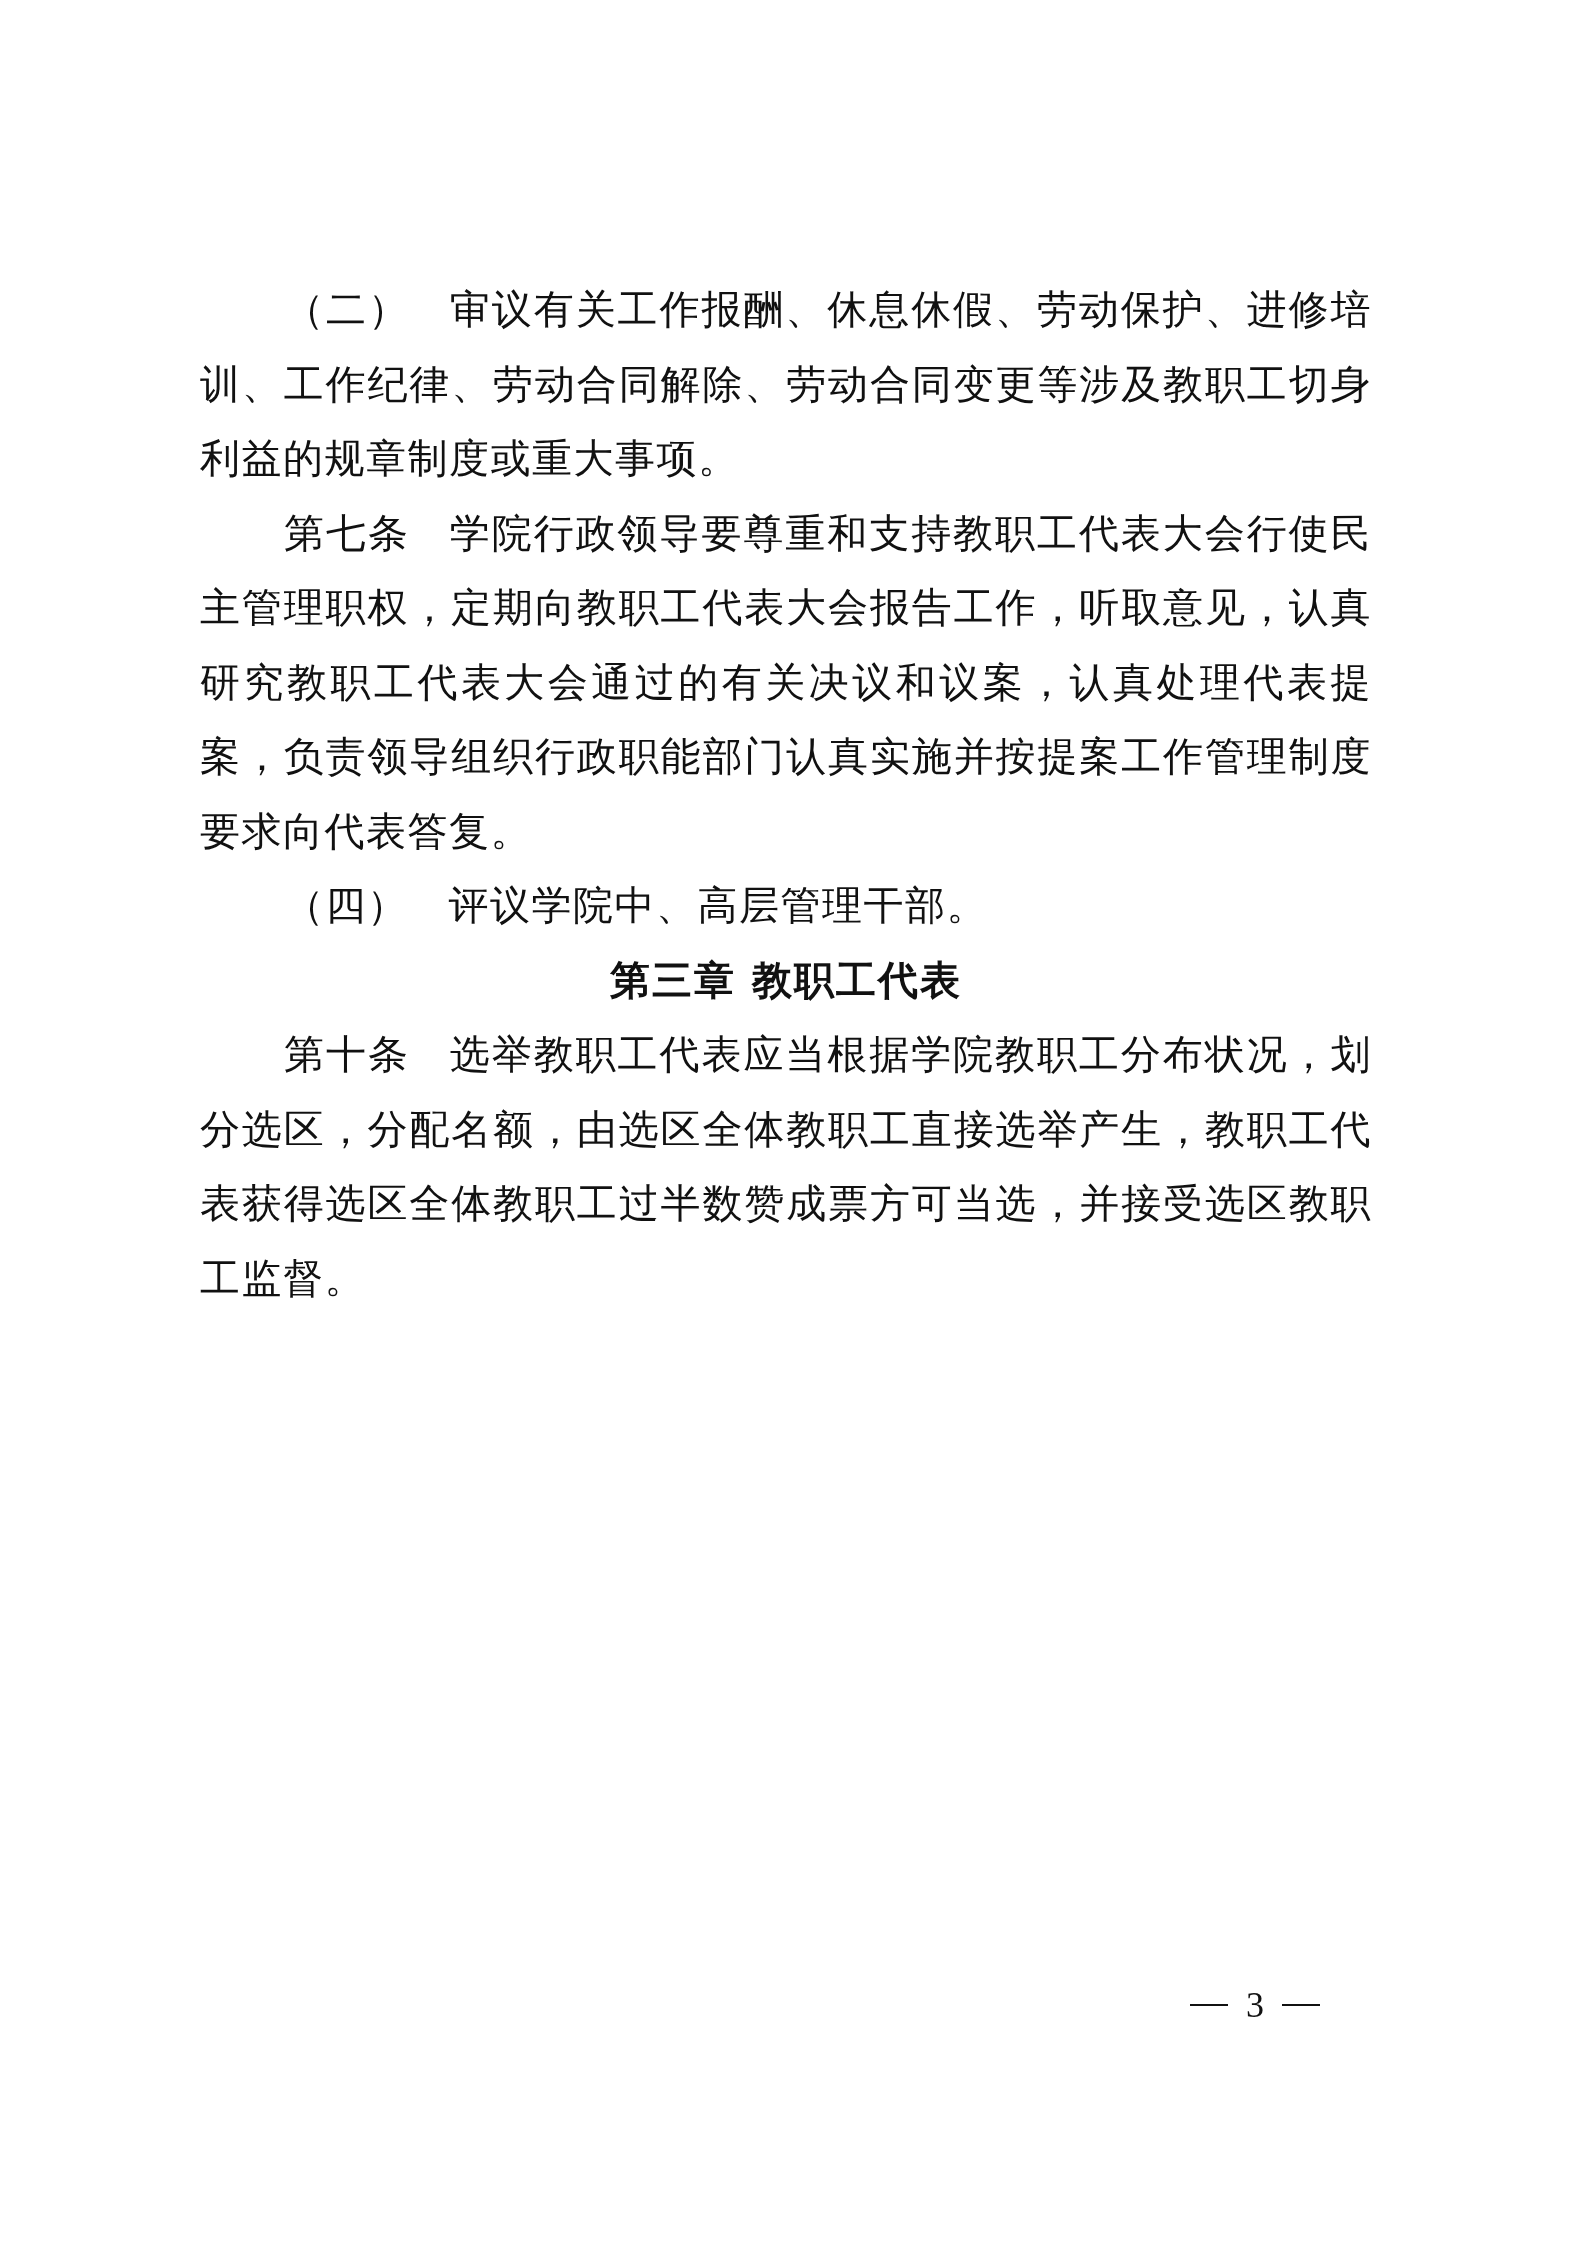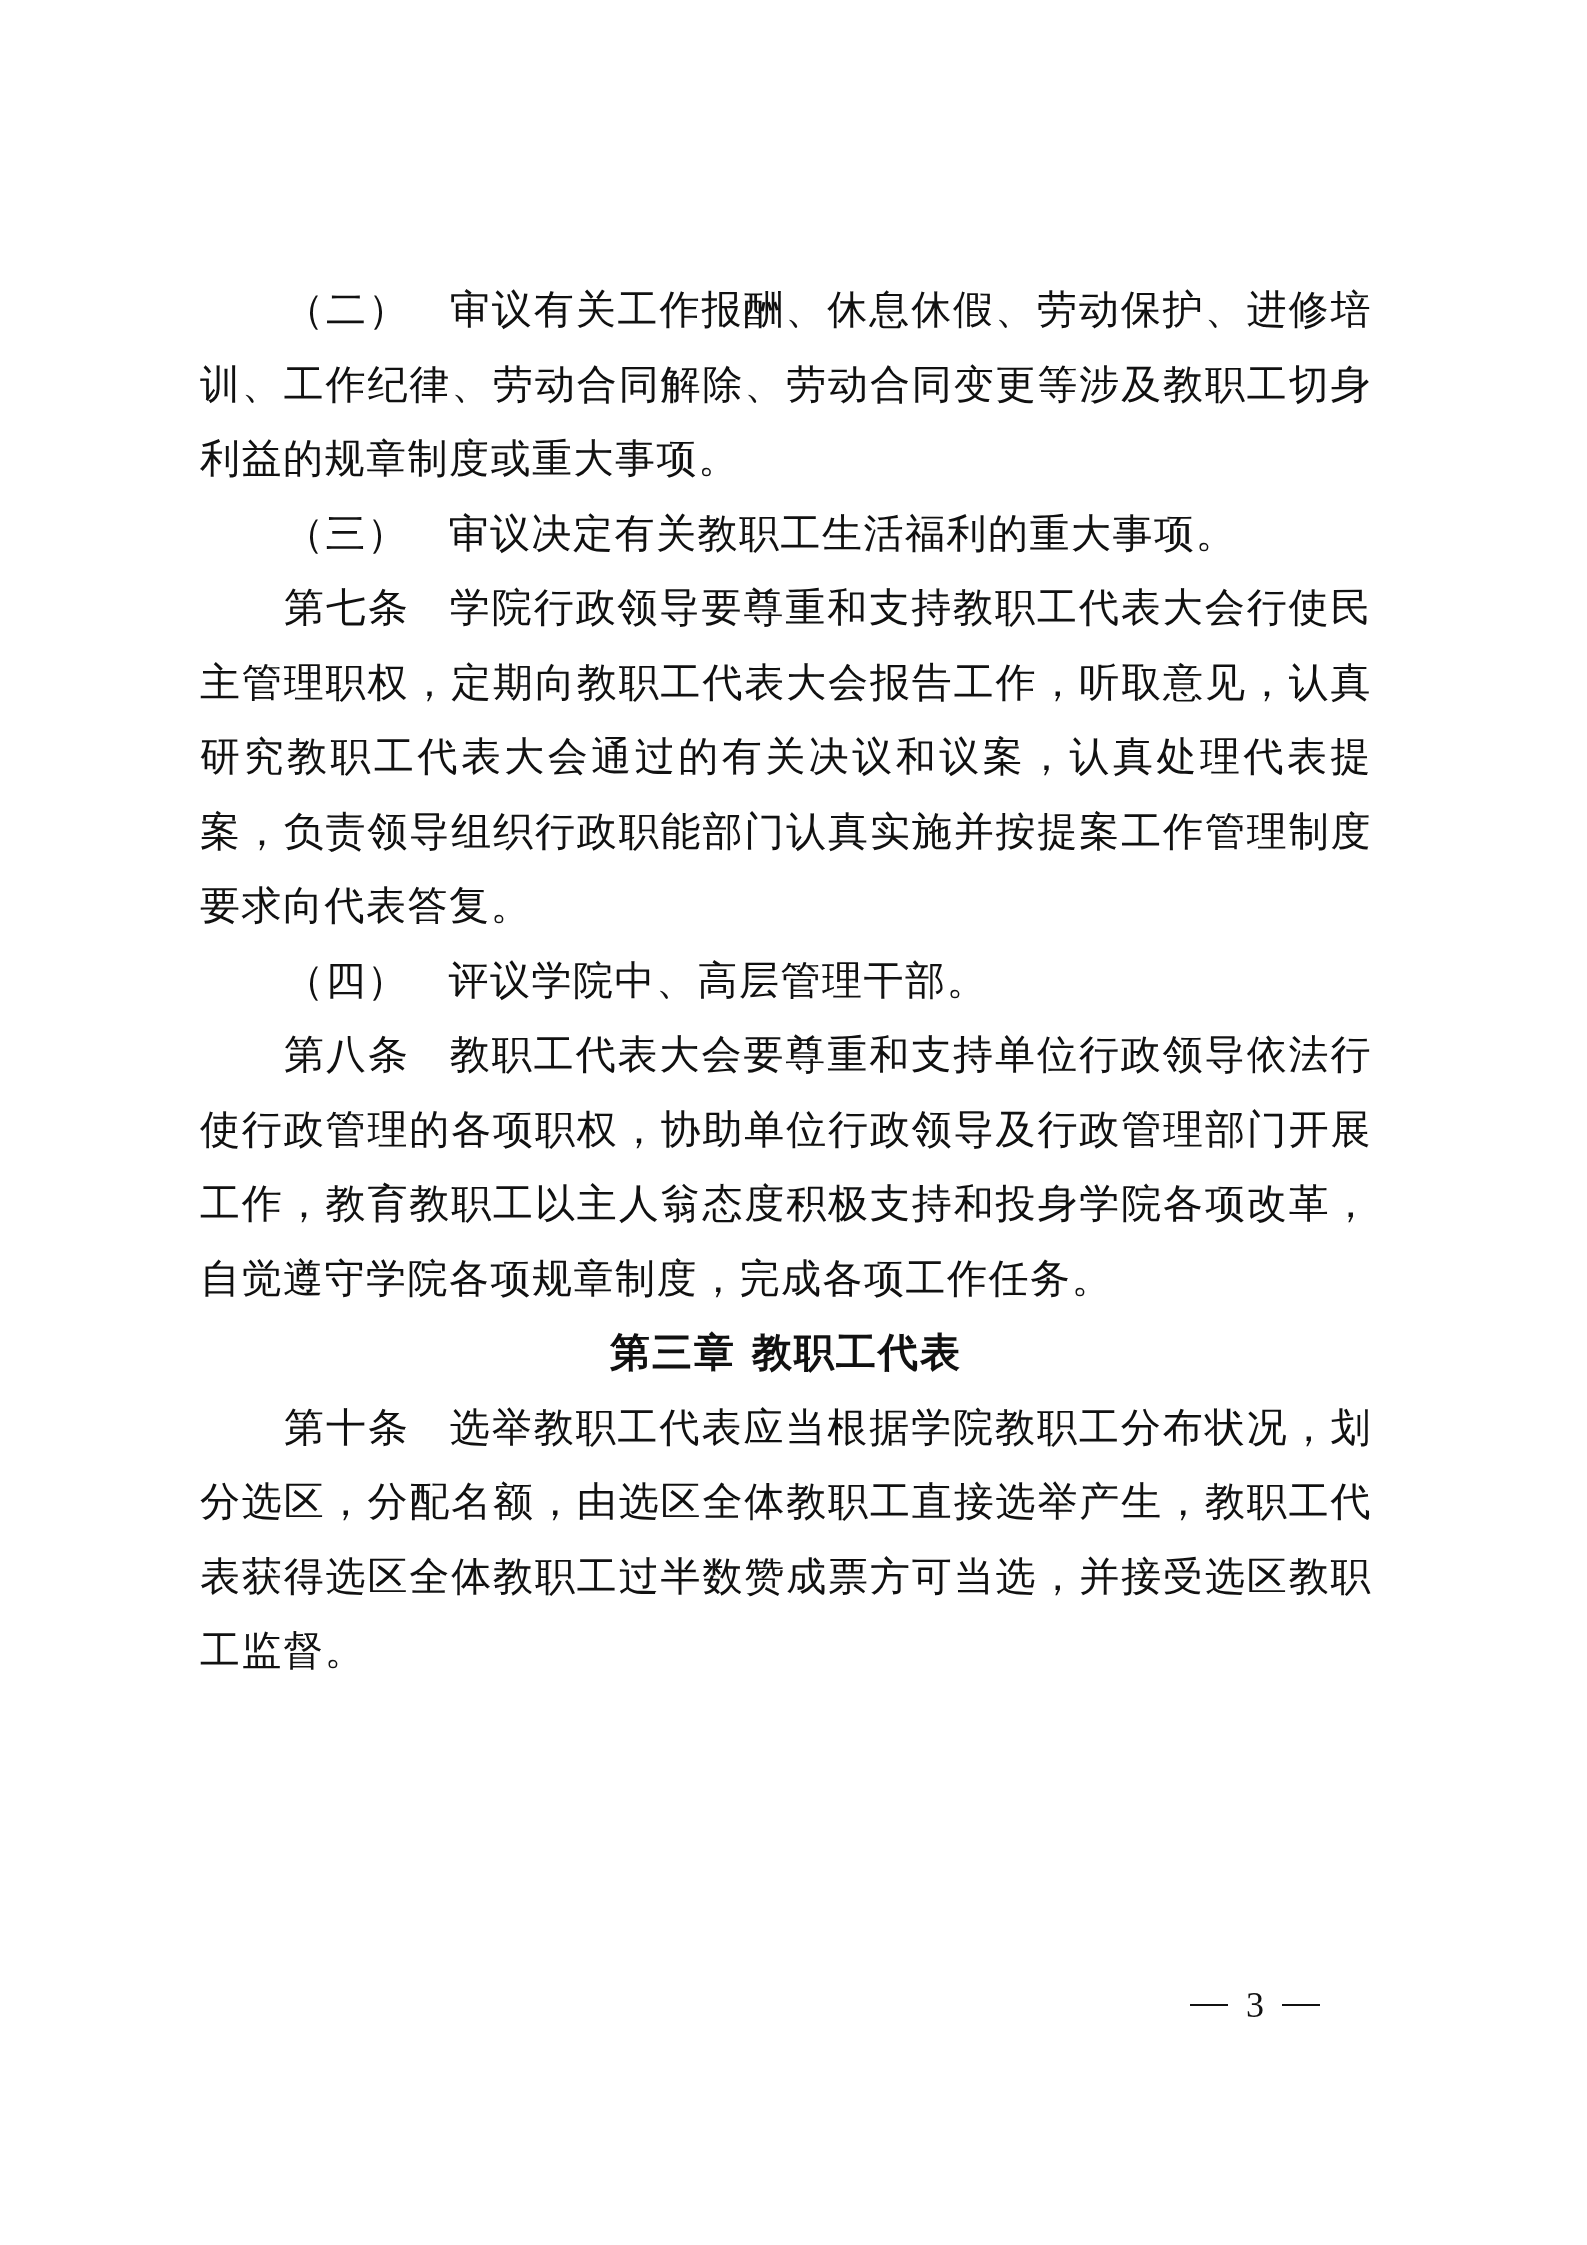--- a/index.html
+++ b/index.html
@@ -67,27 +67,25 @@
       background: #111111;
     }
   </style>
 </head>
 <body>
 
 <div class="page">
 
   <p class="para indent"><span class="art-label">（二）</span><span>审议有关工作报酬、休息休假、劳动保护、进修培训、工作纪律、劳动合同解除、劳动合同变更等涉及教职工切身利益的规章制度或重大事项。</span></p>
 
-  <p class="para indent"><span class="art-label">（三）</span><span>审议决定有关教职工生活福利的重大事项。</span></p>
 
   <p class="para indent"><span class="art-label">第七条</span><span>学院行政领导要尊重和支持教职工代表大会行使民主管理职权，定期向教职工代表大会报告工作，听取意见，认真研究教职工代表大会通过的有关决议和议案，认真处理代表提案，负责领导组织行政职能部门认真实施并按提案工作管理制度要求向代表答复。</span></p>
 
   <p class="para indent"><span class="art-label">（四）</span><span>评议学院中、高层管理干部。</span></p>
 
-  <p class="para indent"><span class="art-label">第八条</span><span>教职工代表大会要尊重和支持单位行政领导依法行使行政管理的各项职权，协助单位行政领导及行政管理部门开展工作，教育教职工以主人翁态度积极支持和投身学院各项改革，自觉遵守学院各项规章制度，完成各项工作任务。</span></p>
 
   <h2 class="chapter"><span class="ch-num">第三章</span><span>教职工代表</span></h2>
 
 
   <p class="para indent"><span class="art-label">第十条</span><span>选举教职工代表应当根据学院教职工分布状况，划分选区，分配名额，由选区全体教职工直接选举产生，教职工代表获得选区全体教职工过半数赞成票方可当选，并接受选区教职工监督。</span></p>
 
 </div>
 
 <div class="page-number">
   <span class="dash"></span>

